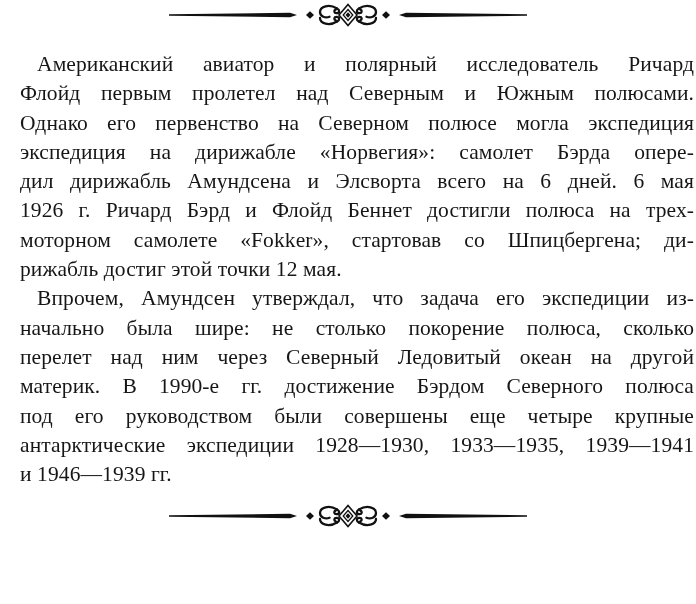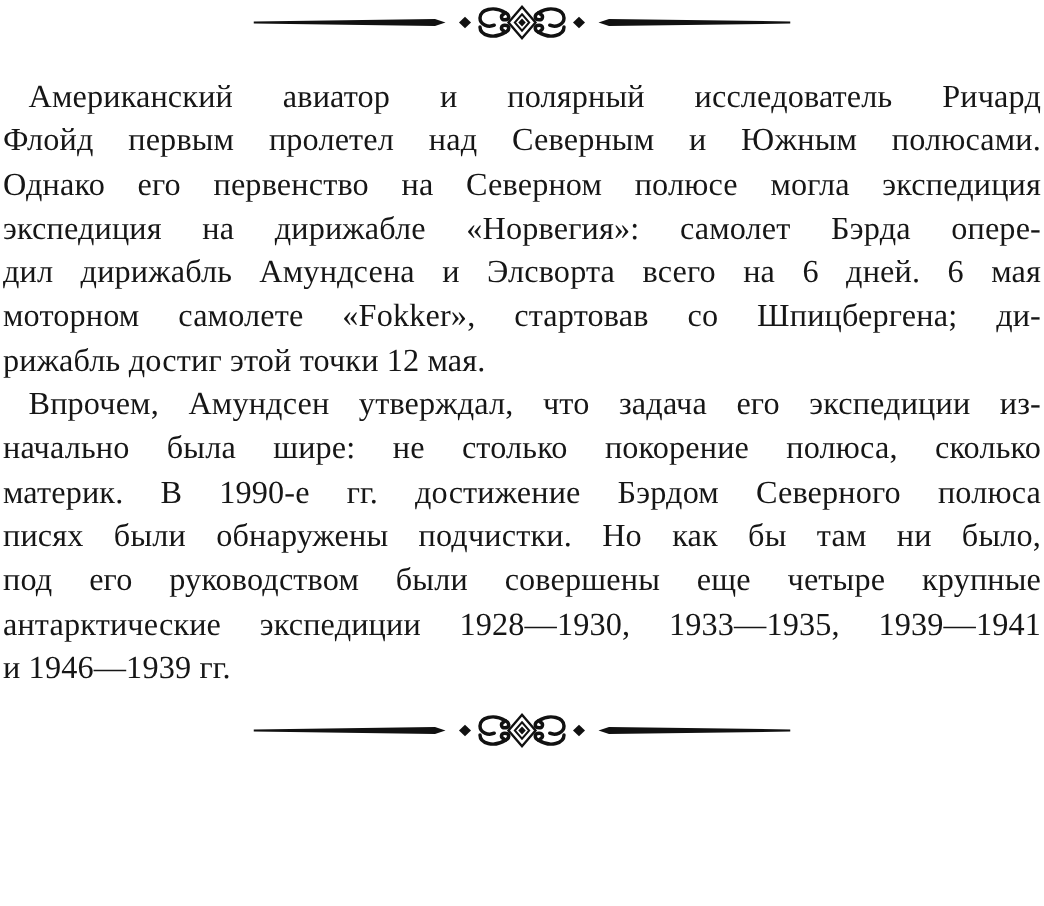--- a/index.html
+++ b/index.html
@@ -15,20 +15,21 @@
   .ornament svg { display: block; }
   .text-block { margin-top: 23px; padding: 0 2px; color: #161616; }
   .line {
     font-size: 21.5px;
     line-height: 29.3px;
     height: 29.3px;
     overflow: hidden;
     text-align: justify;
     text-align-last: justify;
     letter-spacing: 0.1px;
+    margin-left: 18px;
   }
   .line.indent { text-indent: 17px; }
   .line.last { text-align-last: left; }
 </style>
 </head>
 <body style="background: rgb(255, 255, 255);">
 
 <div class="page">
 
   <div class="ornament top" style="color: rgb(17, 17, 17);">
@@ -65,28 +66,29 @@
     </svg>
   </div>
 
   <div class="text-block" id="text-root" style="color: rgb(22, 22, 22);">
       <div>
         <div class="line indent">Американский авиатор и полярный исследователь Ричард</div>
         <div class="line">Флойд первым пролетел над Северным и Южным полюсами.</div>
         <div class="line">Однако его первенство на Северном полюсе могла экспедиция</div>
         <div class="line">экспедиция на дирижабле «Норвегия»: самолет Бэрда опере-</div>
         <div class="line">дил дирижабль Амундсена и Элсворта всего на 6 дней. 6 мая</div>
+        <div class="line">1926 г. Ричард Бэрд и Флойд Беннет достигли полюса на трех-</div>
         <div class="line">моторном самолете «Fokker», стартовав со Шпицбергена; ди-</div>
         <div class="line last">рижабль достиг этой точки 12 мая.</div>
       </div>
       <div>
         <div class="line indent">Впрочем, Амундсен утверждал, что задача его экспедиции из-</div>
         <div class="line">начально была шире: не столько покорение полюса, сколько</div>
+        <div class="line">перелет над ним через Северный Ледовитый океан на другой</div>
         <div class="line">материк. В 1990-е гг. достижение Бэрдом Северного полюса</div>
-        <div class="line">писях были обнаружены подчистки. Но как бы там ни было,</div>
         <div class="line">под его руководством были совершены еще четыре крупные</div>
         <div class="line">антарктические экспедиции 1928—1930, 1933—1935, 1939—1941</div>
         <div class="line last">и 1946—1939 гг.</div>
       </div>
     </div>
 
   <div class="ornament bottom" style="color: rgb(17, 17, 17);">
     <svg width="358" height="24" viewBox="0 0 358 24">
       <g fill="currentColor" stroke="none">
         <path d="M0 11.3 L121 9.7 L128 12 L121 14.3 L0 12.7 Z"></path>

